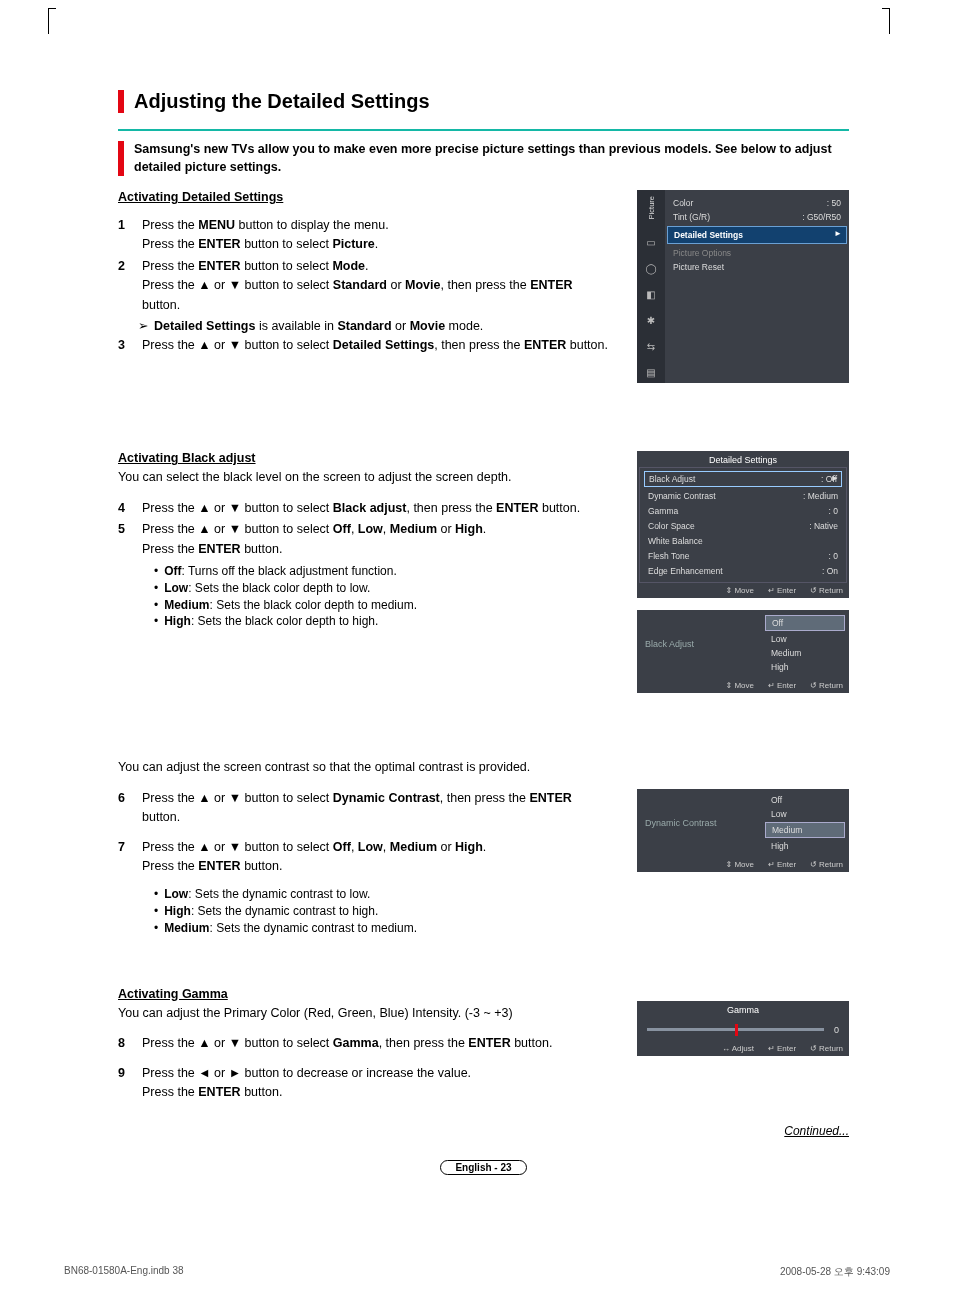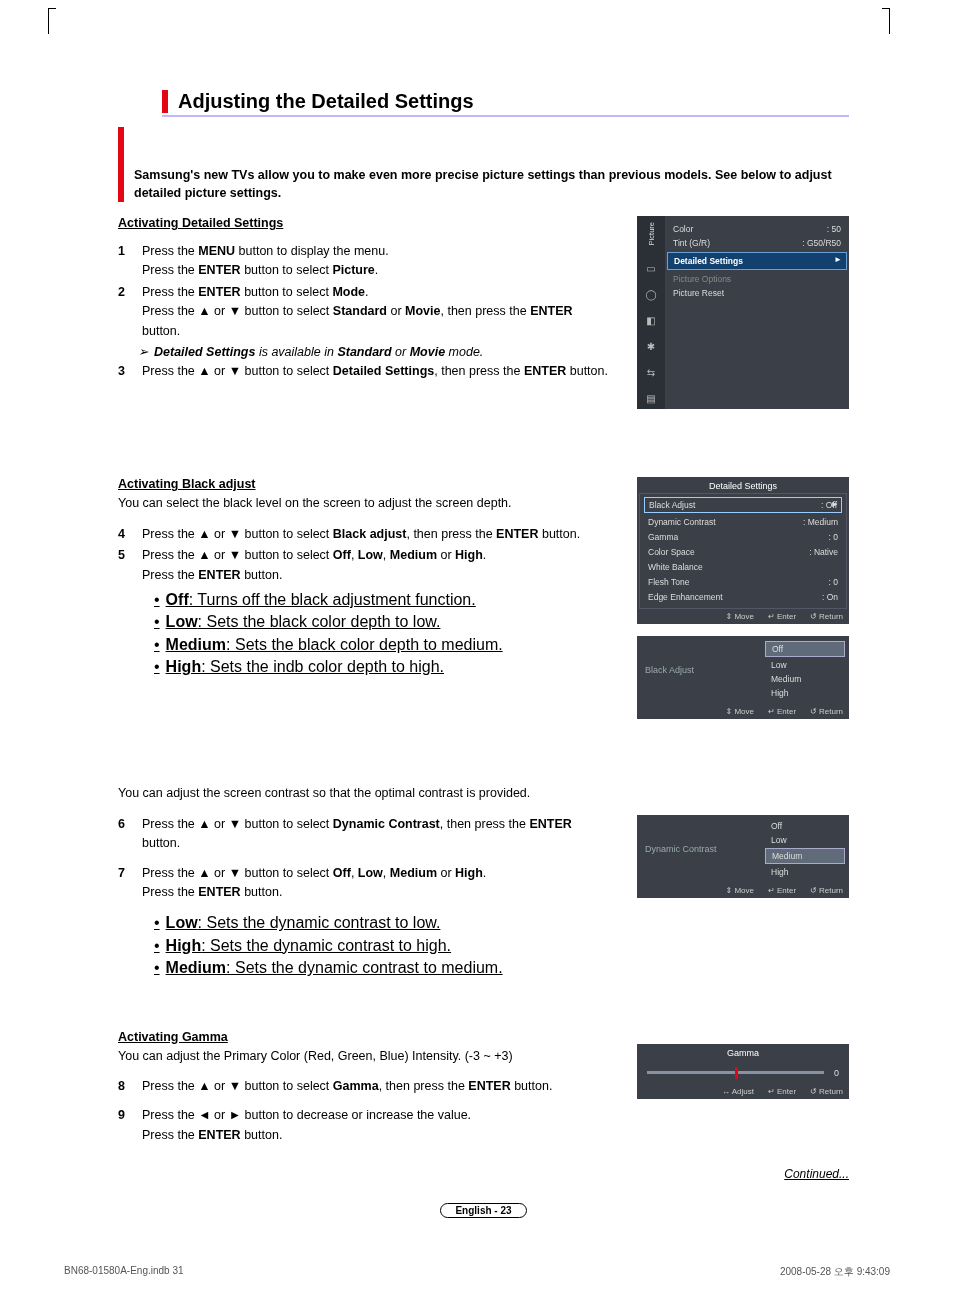--- a/index.html
+++ b/index.html
@@ -8,45 +8,44 @@
     height: 1303px;
     background: #fff;
     font-family: Arial, Helvetica, sans-serif;
     color: #000;
     position: relative;
     font-size: 12.5px;
     padding: 90px 105px 50px 118px;
   }
   .accent-bar {
     display: flex;
-    border-bottom: 2px solid #c4b5fd;
-    padding-bottom: 2px;
+    border-bottom: 2px solid #14b8a6;
+    padding-bottom: 16px;
     margin-bottom: 10px;
-    margin-left: 44px;
   }
   .accent-bar .bar {
     width: 6px;
     background: #e30613;
     margin-right: 10px;
     align-self: stretch;
   }
   h1 { font-size: 20px; font-weight: bold; }
   .intro-wrap { display:flex; margin-bottom:14px;}
   .intro-wrap .bar {width:6px;background:#e30613;margin-right:10px; flex:0 0 6px;}
-  .intro { font-weight:bold; font-size:12.5px; line-height:1.4;margin-top:40px;}
+  .intro { font-weight:bold; font-size:12.5px; line-height:1.4;}
   .subsection { font-weight:bold; text-decoration:underline; margin-bottom:4px;}
   .body-text { font-size:12.5px; line-height:1.4; margin-bottom:12px;}
   .steps { font-size:12.5px; line-height:1.55;}
   .step { display:flex; margin-bottom:2px;}
   .step .num { width:24px; font-weight:bold; flex:0 0 24px;}
   .step .txt { flex:1;}
-  .note { margin-left:24px; padding-left:12px; position:relative;font-style:italic;}
+  .note { margin-left:24px; padding-left:12px; position:relative;}
   .note::before { content:"➢"; position:absolute; left:-4px;}
   .bullets { margin-left:36px; margin-top:4px;}
-  .bullets .b { display:flex; font-size:16px; line-height:1.4;text-decoration:underline;}
+  .bullets .b { display:flex; font-size:12px; line-height:1.4;}
   .bullets .b::before{ content:"•"; margin-right:6px;}
   .two-col { display:flex; gap:26px;justify-content:flex-end;}
   .left-col { flex:1;}
   .right-col { width:212px; flex:0 0 212px;}
   b { font-weight:bold;}
   .tv-panel {
     width:212px; background:#3b3f47; color:#fff; font-size:8.5px; margin-bottom:12px;
   }
   .picture-menu { display:flex;}
   .side-tabs { width:28px; background:#2b2f36; display:flex; flex-direction:column; align-items:center; padding:4px 0; gap:12px; position:relative;}
@@ -185,21 +184,21 @@
     <div class="b">
           <span><b>Off</b><span>: Turns off the black adjustment function.</span></span>
         </div>
     <div class="b">
           <span><b>Low</b><span>: Sets the black color depth to low.</span></span>
         </div>
     <div class="b">
           <span><b>Medium</b><span>: Sets the black color depth to medium.</span></span>
         </div>
     <div class="b">
-          <span><b>High</b><span>: Sets the indb color depth to high.</span></span>
+          <span><b>High</b><span>: Sets the black color depth to high.</span></span>
         </div>
   </div>
 </div>
 <div class="right-col">
   <div class="tv-panel">
     <div class="ds-header">Detailed Settings</div>
     <div class="ds-body">
       <div class="ds-row sel">
             <span>Black Adjust</span>
             <span>: Off</span>
@@ -336,15 +335,15 @@
       <span><span>↺</span> <span>Return</span></span>
     </div>
   </div>
 </div>
 </div>
 
 <div class="continued">Continued...</div>
 <div class="pager"><span>English - 23</span></div>
 
 <div class="footer">
-  <span>BN68-01580A-Eng.indb   31</span>
+  <span>BN68-01580A-Eng.indb   38</span>
   <span>2008-05-28   오후 9:43:09</span>
 </div>
 
 </body></html>

